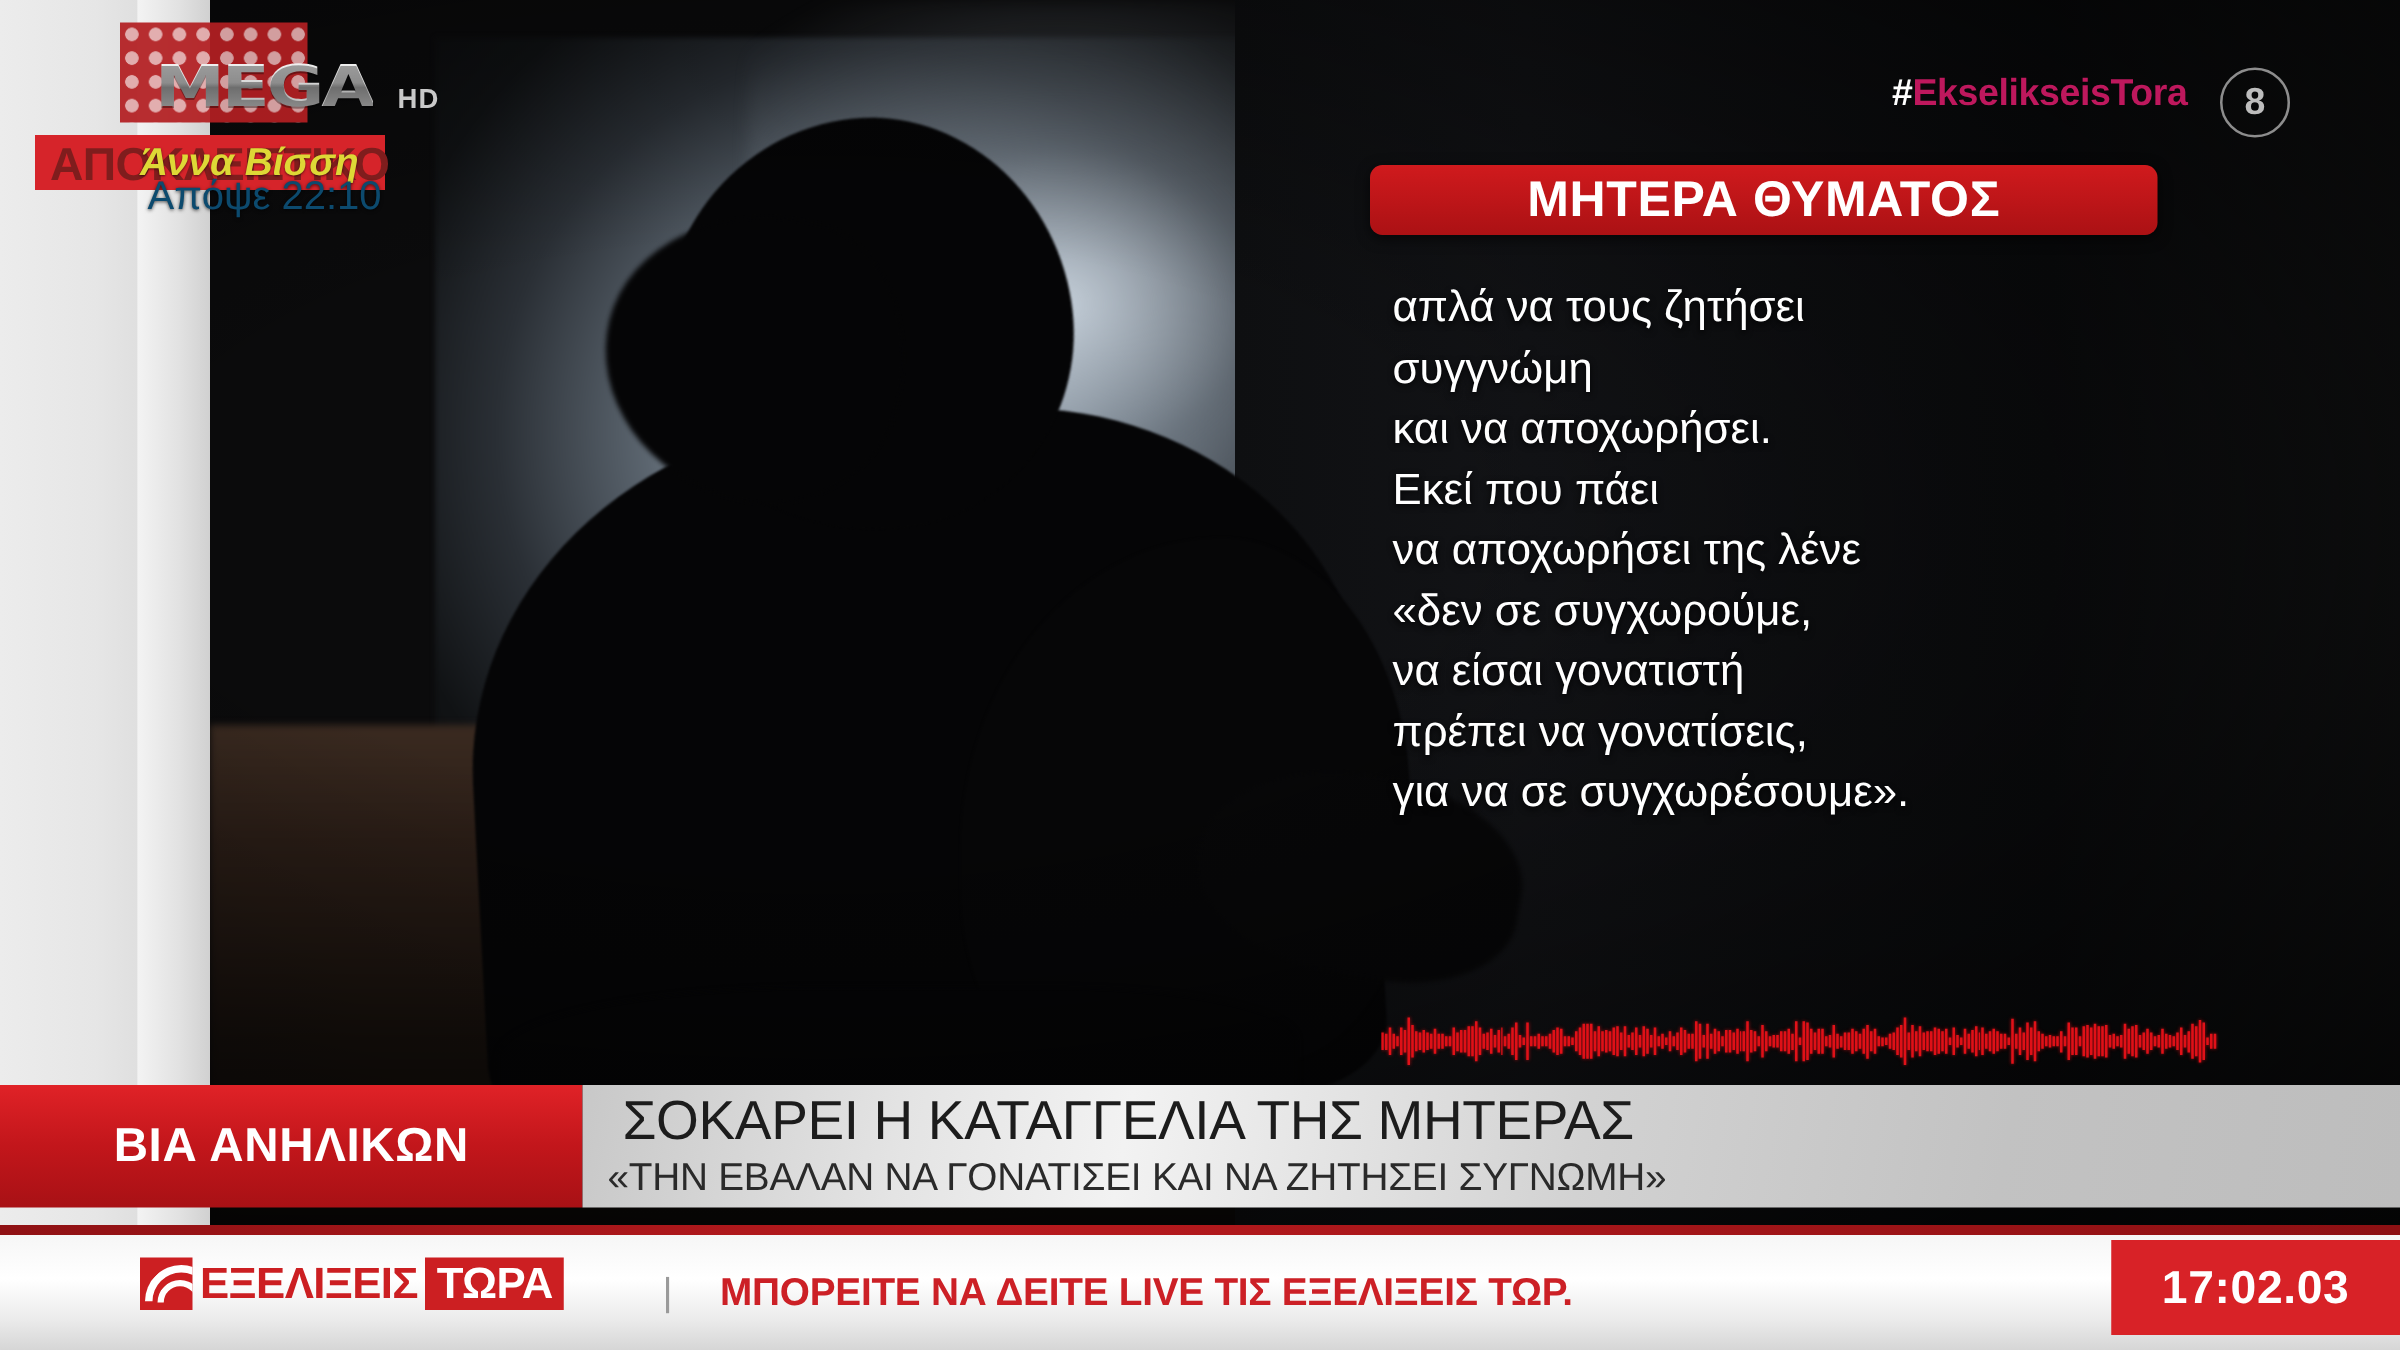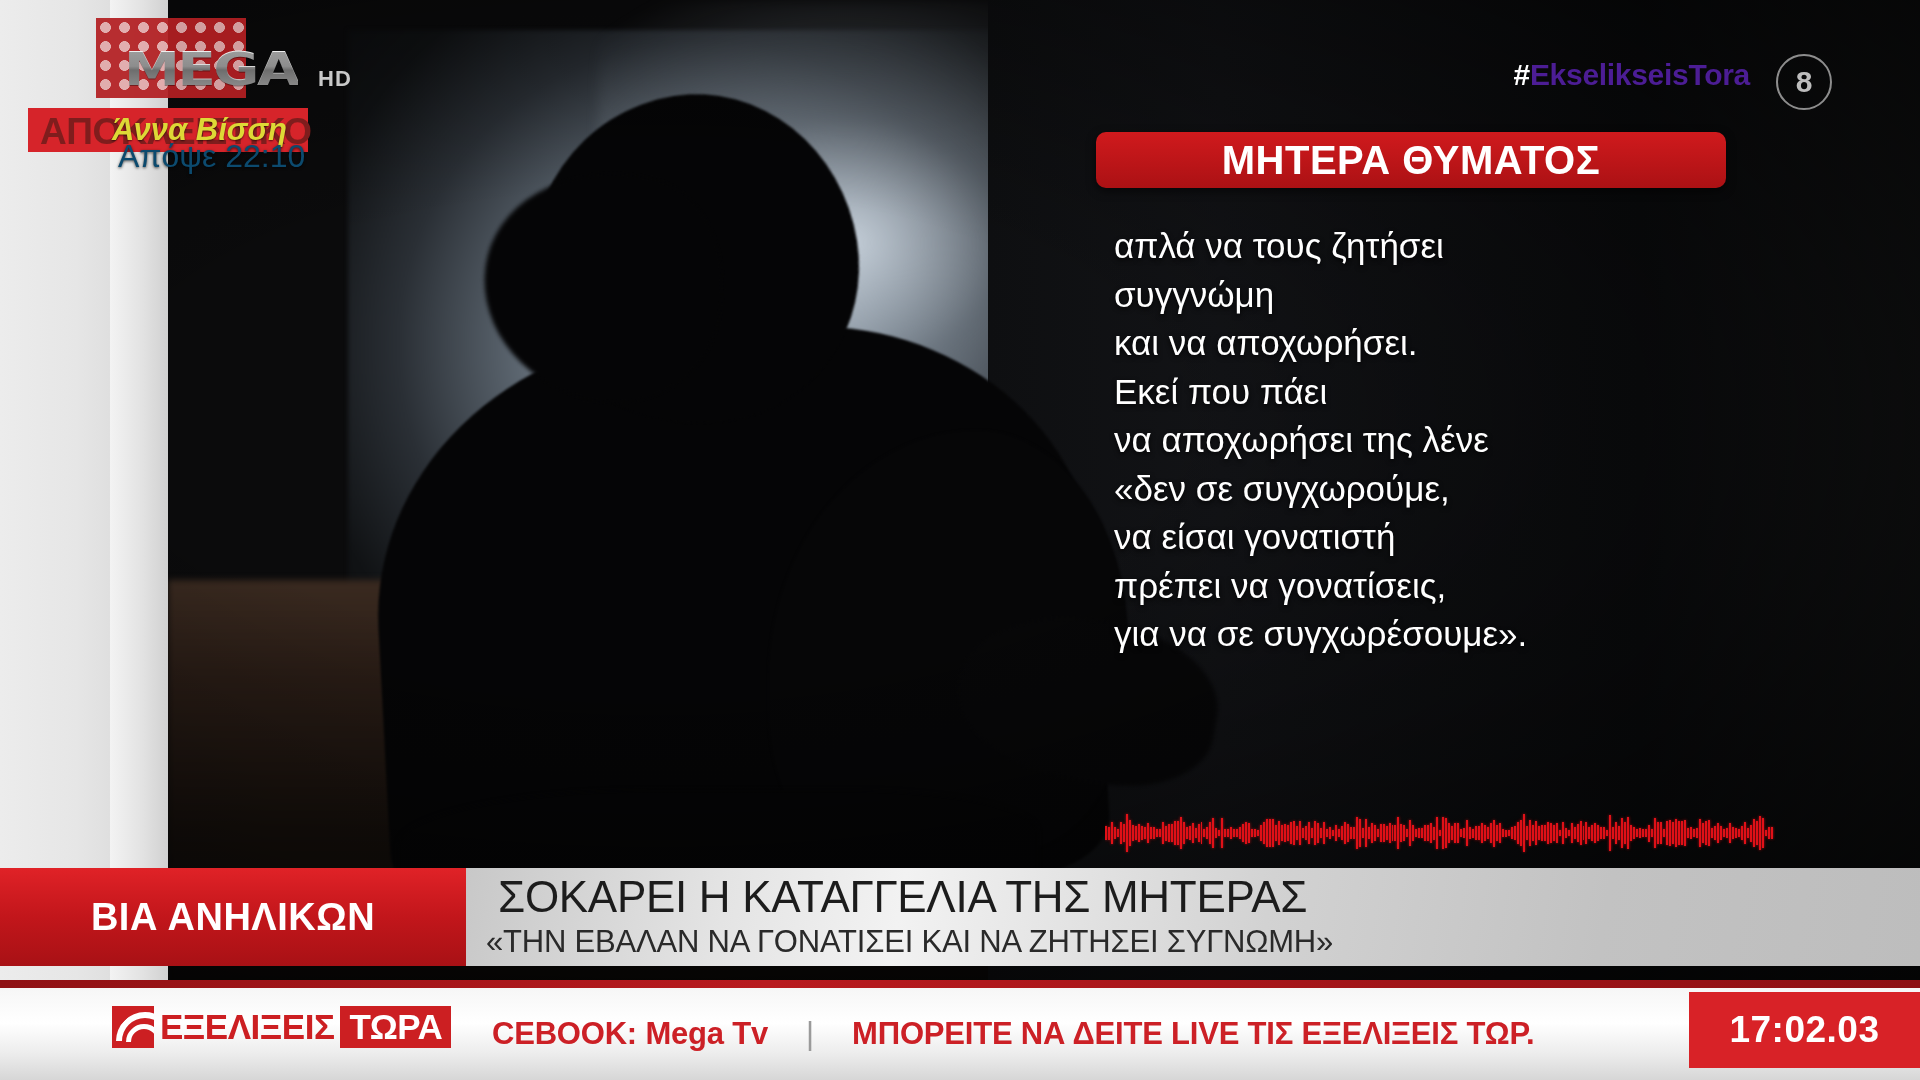--- a/index.html
+++ b/index.html
@@ -71,21 +71,21 @@
       color:#7f1d1d; font-size:37px; font-weight:700; letter-spacing:-0.5px; line-height:40px; }
   .promo-guest { position:absolute; left:112px; top:112px; color:#ded836;
       font-size:31px; font-weight:700; font-style:italic; text-shadow:0 1px 2px rgba(0,0,0,.6); }
   .promo-time  { position:absolute; left:118px; top:138px; color:#0c4a6e;
       font-size:32px; font-weight:400; text-shadow:0 1px 3px rgba(0,0,0,.7); }
 
   
   .hashtag { position:absolute; right:170px; top:58px; font-size:30px; font-weight:700;
              letter-spacing:-.3px; white-space:nowrap; }
   .hashtag .hash { color:#ffffff; }
-  .hashtag .tag  { color:#4c1d95; }
+  .hashtag .tag  { color:#be185d; }
   .chan { position:absolute; right:88px; top:54px; width:56px; height:56px; border-radius:50%;
       border:2px solid #8d8d8d; color:#bdbdbd; font-size:30px; font-weight:700;
       display:flex; align-items:center; justify-content:center; }
 
   
   .pill { position:absolute; left:1096px; top:132px; width:630px; height:56px;
       background:linear-gradient(180deg,#d01a1d 0%,#ab1114 100%);
       border-radius:10px; box-shadow:0 3px 10px rgba(0,0,0,.6);
       display:flex; align-items:center; justify-content:center; }
   .pill span { color:#fff; font-size:40px; font-weight:700; letter-spacing:.5px; }
@@ -431,21 +431,20 @@
   </div>
 
   <div class="topbar-red"></div>
   <div class="ticker">
     <div class="tick-logo">
       <span class="tick-icon"></span>
       <span class="tick-word">ΕΞΕΛΙΞΕΙΣ</span>
       <span class="tick-now">ΤΩΡΑ</span>
     </div>
     <div class="tick-items">
-      <span class="tick-txt">CEBOOK: Mega Tv</span>
       <span class="tick-sep">|</span>
       <span class="tick-txt">ΜΠΟΡΕΙΤΕ ΝΑ ΔΕΙΤΕ LIVE ΤΙΣ ΕΞΕΛΙΞΕΙΣ ΤΩΡ.</span>
     </div>
     <div class="clock">
       <span>17:02.03</span>
     </div>
   </div>
 
 </div>
 

